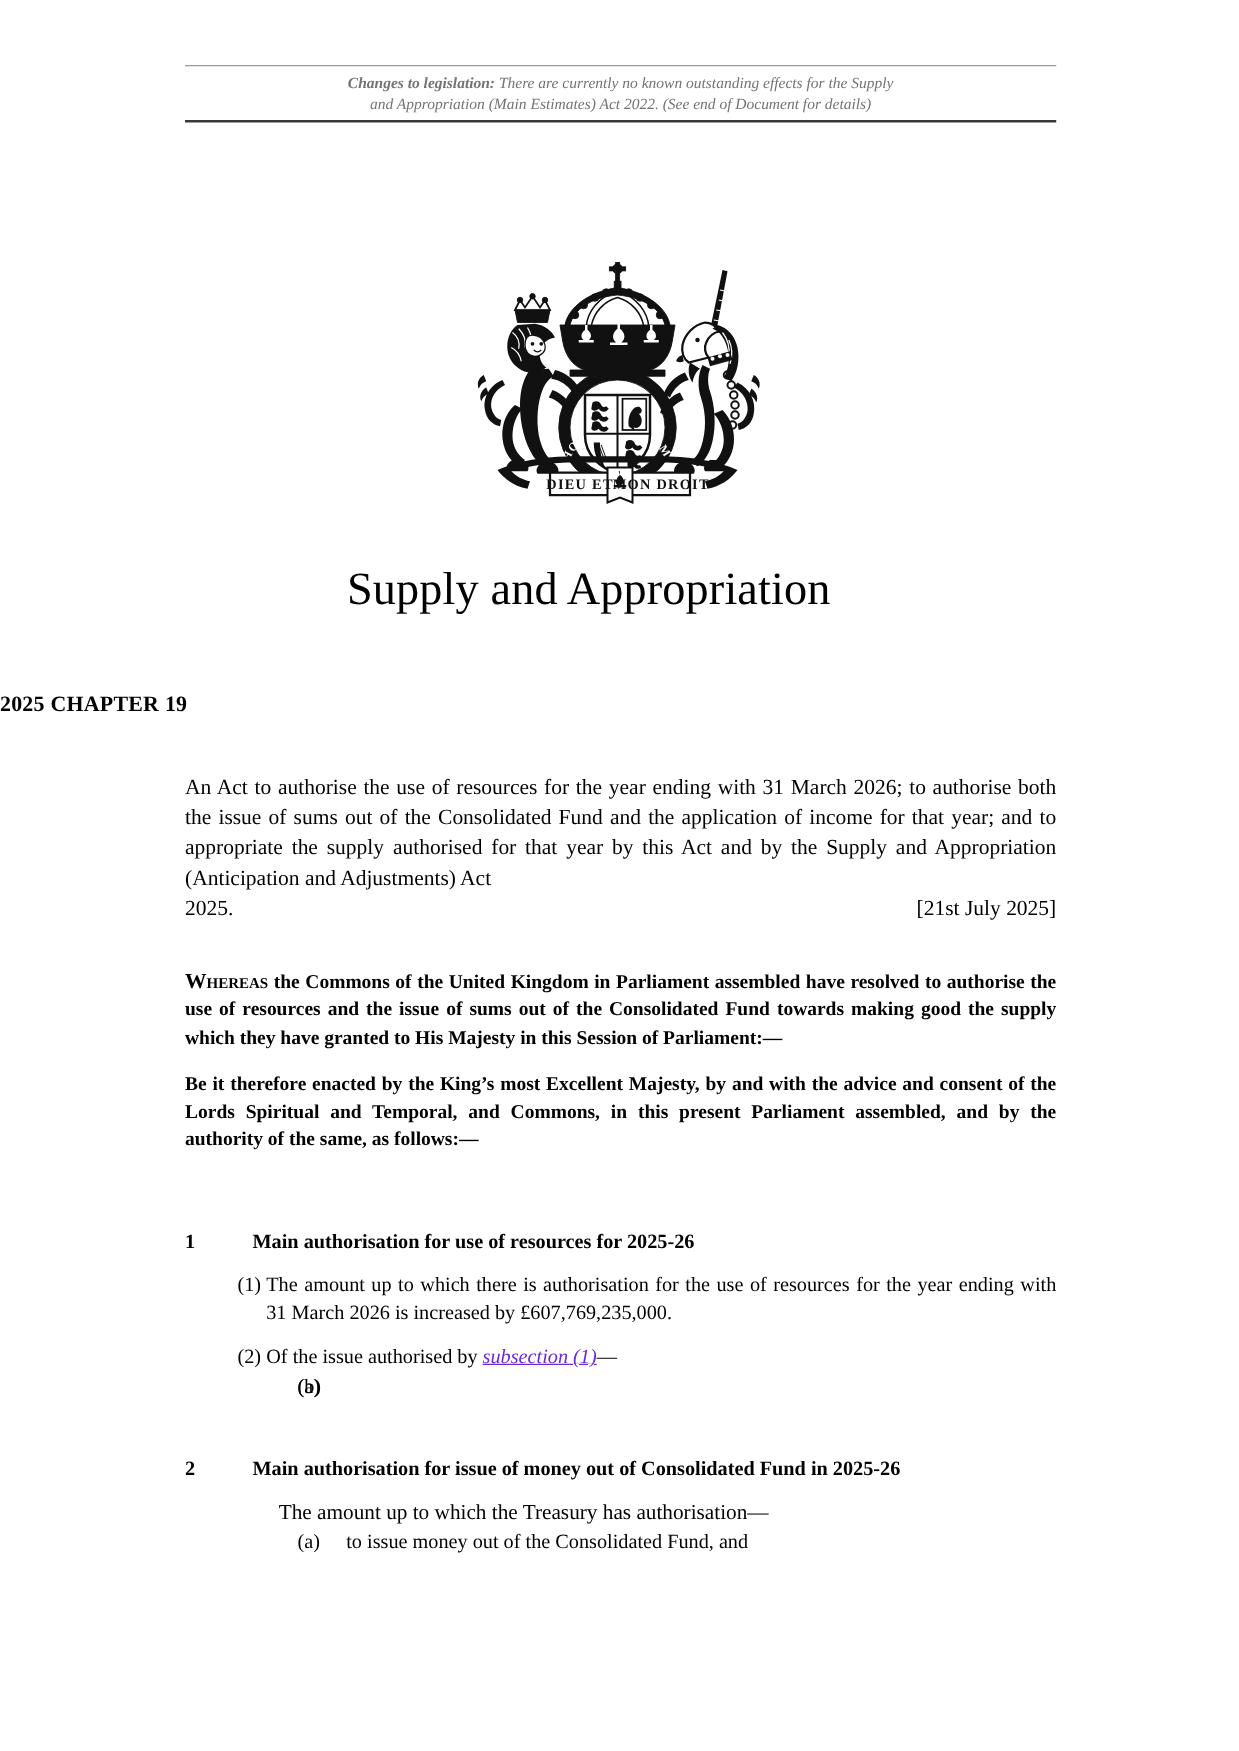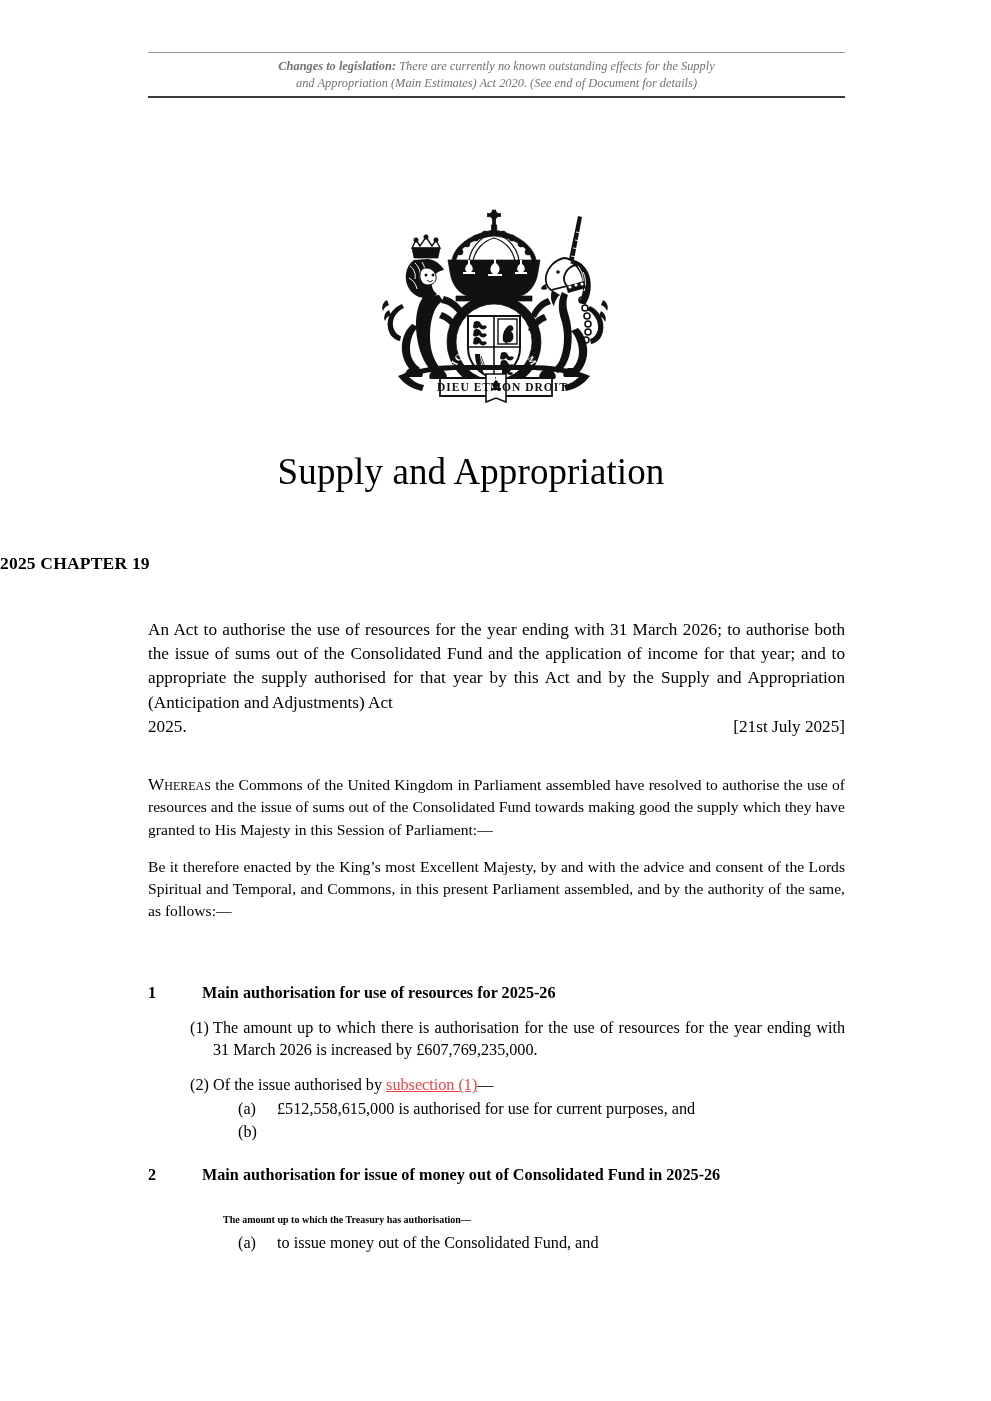--- a/index.html
+++ b/index.html
@@ -104,20 +104,21 @@
 
   .preamble {
     top: 774px;
     font-size: 15.6px;
     line-height: 22.3px;
     text-align: justify;
     text-align-last: left;
   }
   .preamble p {
     margin: 0 0 15px 0;
+    font-weight: bold;
   }
   .preamble p:last-child { margin-bottom: 4px; }
   .smallcaps {
     font-variant: small-caps;
     font-size: 17.2px;
   }
 
   
   .section {
     position: absolute;
@@ -152,57 +153,57 @@
   }
   .subsec .sub-num {
     position: absolute;
     left: 42px;
     top: 0;
     width: 34px;
     text-align: left;
   }
   .para-plain {
     position: relative;
-    margin-top: 23px;
-    font-size: 10px;
+    margin-top: 13px;
+    font-size: 17px;
     line-height: 22.2px;
     padding-left: 75px;
-    font-weight: bold;
   }
 
   .item {
     position: relative;
     font-size: 16.2px;
     line-height: 22.2px;
     padding-left: 129px;
     margin-top: 1px;
   }
   .item .item-label {
     position: absolute;
     left: 90px;
     top: 0;
     width: 34px;
     text-align: left;
   }
 
   .xref {
-    color: #ef4444;
+    color: #6d28d9;
+    font-style: italic;
   }
 
   #sec1 { top: 983px; }
   #sec2 { top: 1165px; }
 </style>
 </head>
 <body>
 
 <div class="doc-header">
   <div class="rule-top"></div>
   <div class="header-text">
     <b>Changes to legislation:</b><span> There are currently no known outstanding effects for the Supply</span><br>
-    <span>and Appropriation (Main Estimates) Act 2020. (See end of Document for details)</span>
+    <span>and Appropriation (Main Estimates) Act 2022. (See end of Document for details)</span>
   </div>
   <div class="rule-bottom"></div>
 </div>
 
 <div class="crest-wrap">
   <svg class="crest" viewBox="0 0 228 196" aria-hidden="true">
     <g fill="#111111" stroke="#111111" stroke-width="0.7">
 
       <rect x="110.5" y="2" width="3.2" height="16"></rect>
       <rect x="105.5" y="5.5" width="13" height="3.2"></rect>
@@ -402,21 +403,20 @@
     <span>The amount up to which there is authorisation for the use of resources for the year ending with 31 March 2026 is increased by £607,769,235,000.</span>
   </div>
 
   <div class="subsec">
     <span class="sub-num">(2)</span>
     <span>Of the issue authorised by </span><a class="xref" href="#">subsection (1)</a><span>—</span>
   </div>
 
   <div class="item">
     <span class="item-label">(a)</span>
-    <span>£512,558,615,000 is authorised for use for current purposes, and</span>
   </div>
   <div class="item">
     <span class="item-label">(b)</span>
   </div>
 </div>
 
 <div class="section" id="sec2">
   <div class="sec-head">
     <span class="sec-num">2</span>
     <span class="sec-title">Main authorisation for issue of money out of Consolidated Fund in 2025-26</span>

